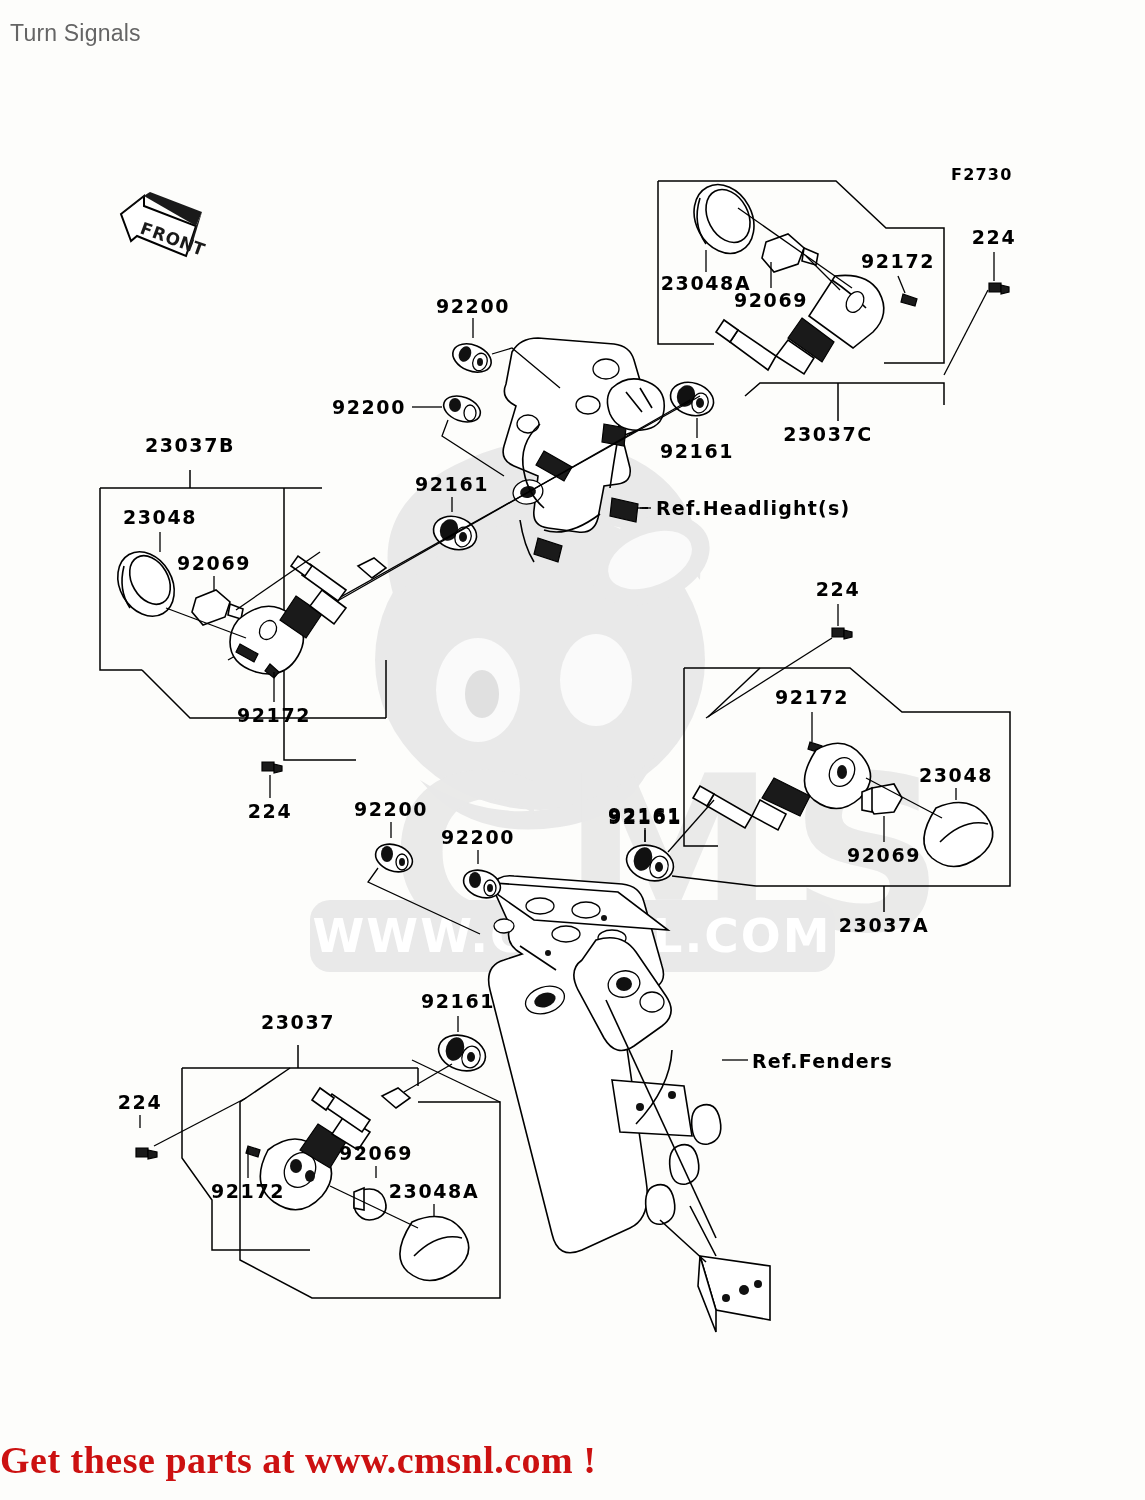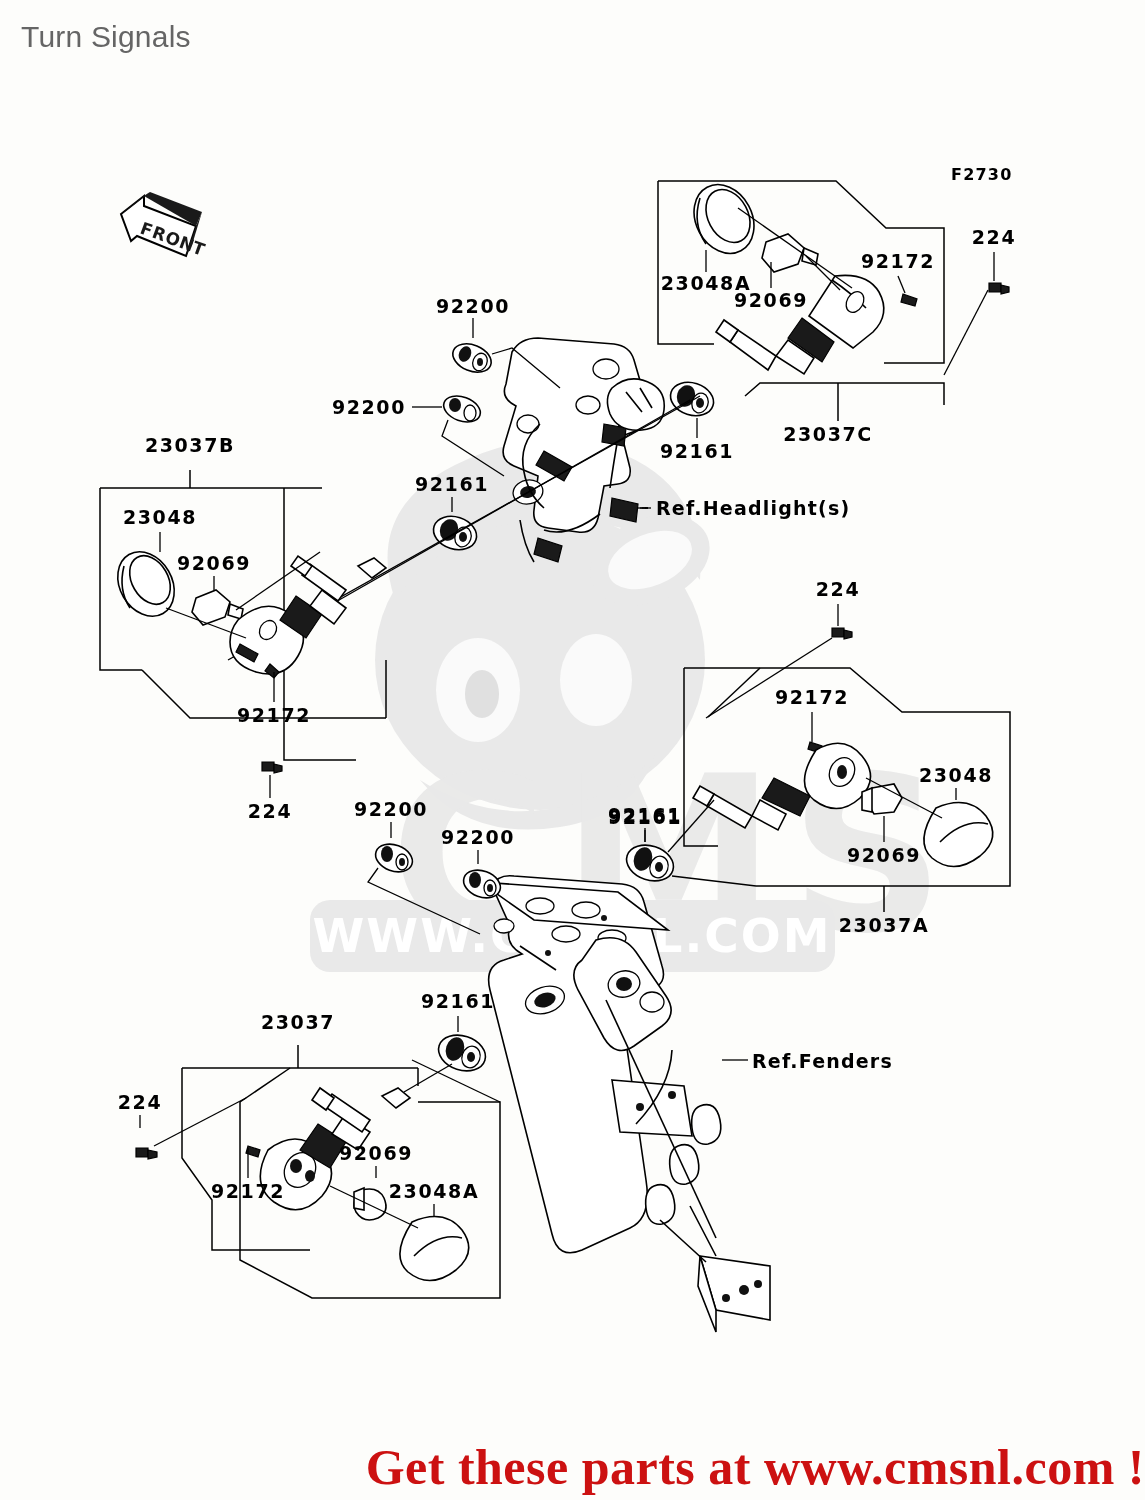--- a/index.html
+++ b/index.html
@@ -3,31 +3,31 @@
 <meta charset="utf-8">
 <style>
   html,body{margin:0;padding:0;}
   body{
     width:1145px;height:1500px;
     background:#fdfdfb;
     font-family:"Liberation Sans",sans-serif;
     overflow:hidden;position:relative;
   }
   #page-title{
-    position:absolute;left:21px;top:20px;
-    font-size:30px;color:#656565;letter-spacing:.2px;
+    position:absolute;left:10px;top:20px;
+    font-size:23px;color:#656565;letter-spacing:.2px;
     font-family:"Liberation Sans",sans-serif;
   }
   #diagram{
     position:absolute;left:0;top:0;width:1145px;height:1500px;
   }
   #footer{
-    position:absolute;left:0;top:1438px;width:1145px;text-align:right;
+    position:absolute;left:0;top:1438px;width:1145px;text-align:left;
     font-family:"Liberation Serif",serif;
-    font-size:50px;font-weight:bold;color:#cc1111;letter-spacing:.5px;
+    font-size:38px;font-weight:bold;color:#cc1111;letter-spacing:.5px;
   }
   svg{display:block;}
   .lbl{font-family:"DejaVu Sans",sans-serif;font-weight:bold;font-size:19px;fill:#000;letter-spacing:1.6px;}
   .lbl-ref{font-family:"DejaVu Sans",sans-serif;font-weight:bold;font-size:19px;fill:#000;letter-spacing:1.2px;}
   .lbl-code{font-family:"DejaVu Sans",sans-serif;font-weight:bold;font-size:16px;fill:#000;letter-spacing:1.2px;}
   .ln{stroke:#000;stroke-width:1.6;fill:none;}
   .ln-thin{stroke:#000;stroke-width:1.3;fill:none;}
   .ln-box{stroke:#000;stroke-width:1.5;fill:none;}
   .wm{fill:#e9e9e9;}
   .wmtext{fill:#ffffff;font-family:"DejaVu Sans",sans-serif;font-weight:bold;}

